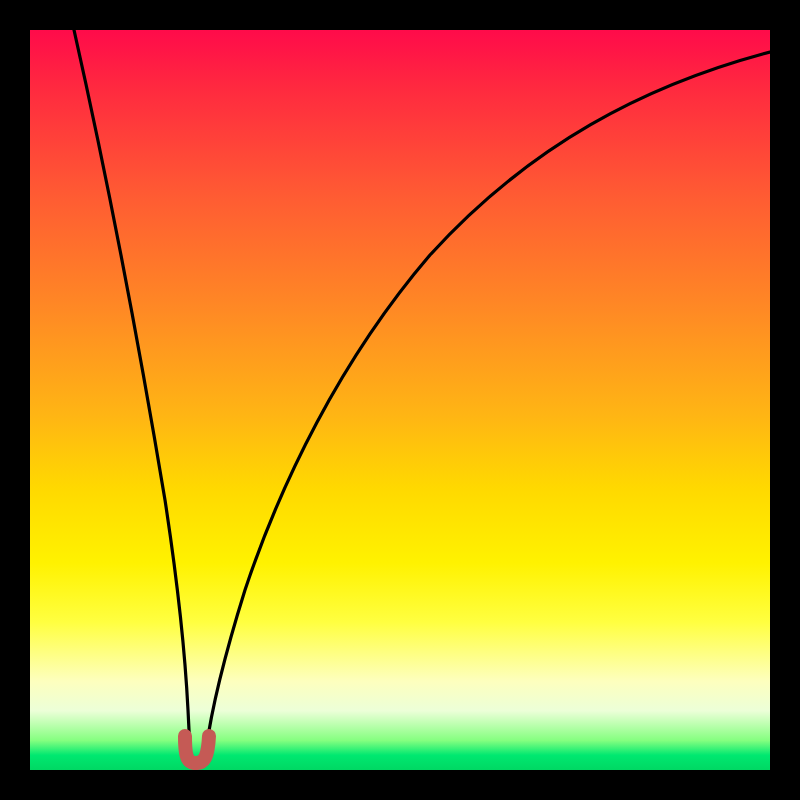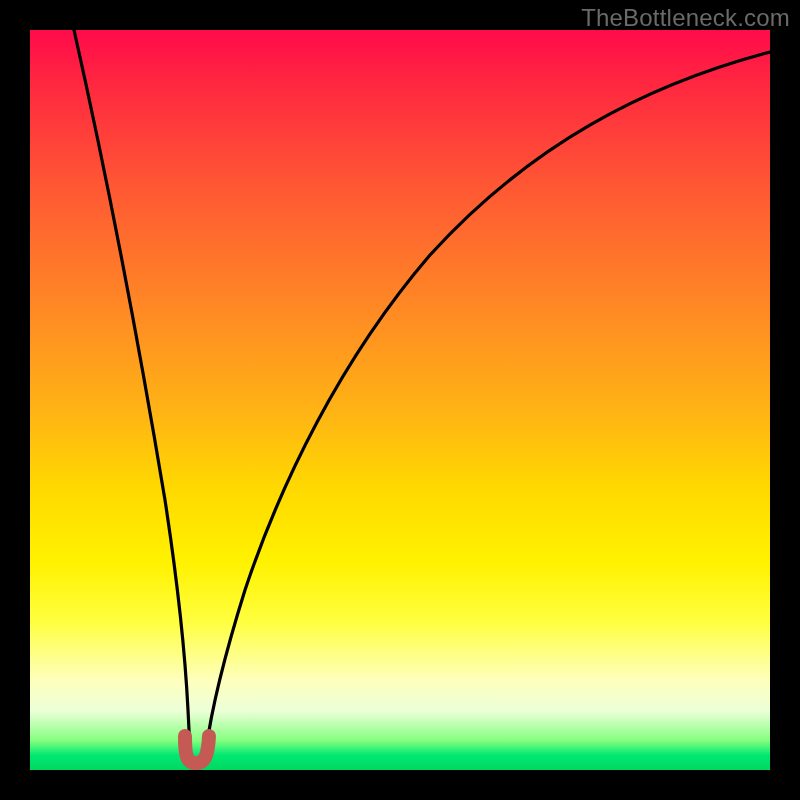--- a/index.html
+++ b/index.html
@@ -80,14 +80,13 @@
                C 180 690, 190 640, 215 560
                C 250 455, 310 330, 400 225
                C 500 115, 615 55, 740 22" stroke="#000" stroke-width="3.2" fill="none" stroke-linecap="round"></path>
 
       <path d="M 155 706
                C 155 722, 156 732, 164 733
                C 175 734, 178 726, 179 706" stroke="#c55a55" stroke-width="14" fill="none" stroke-linecap="round" stroke-linejoin="round"></path>
     </svg>
   </div>
 
-  <div class="watermark">TheBottleneck.com</div>
 </div>
 
 </body></html>

